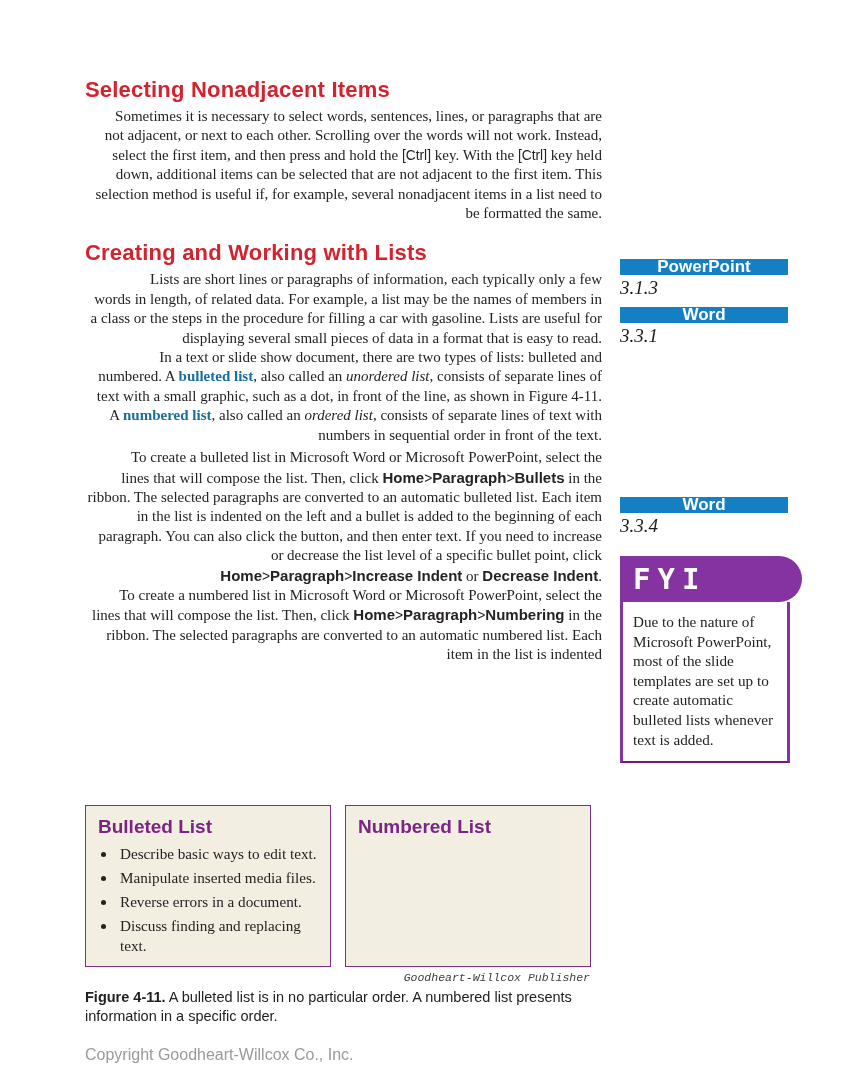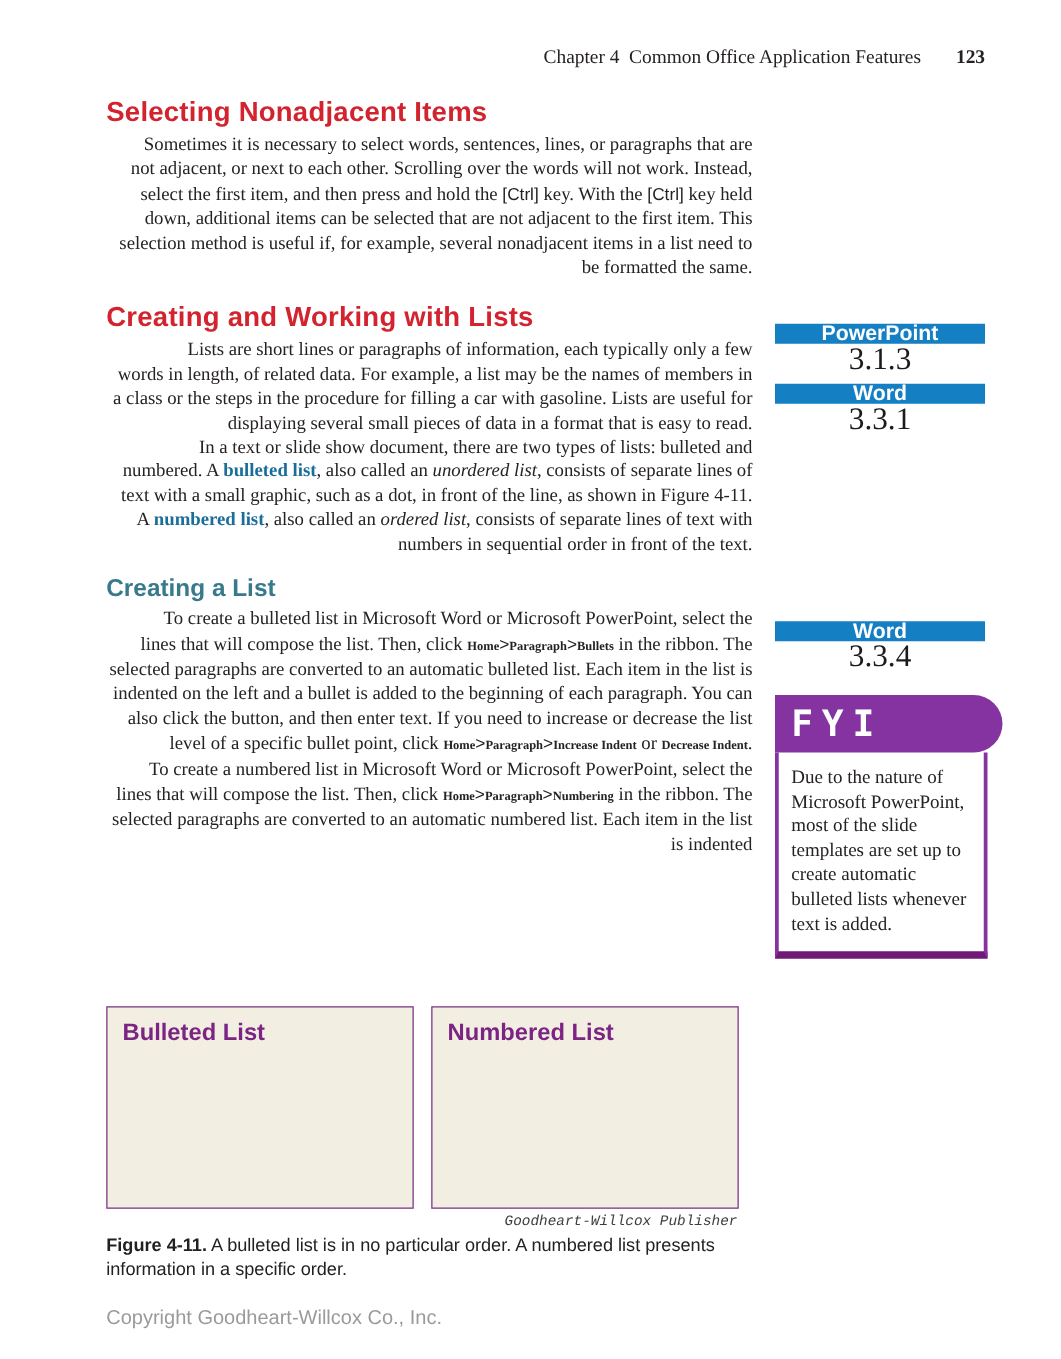--- a/index.html
+++ b/index.html
@@ -28,49 +28,49 @@
     font-size:19.5px; line-height:24px; color:#38798b; margin-top:13px;
   }
   .body-par {
     font-size:15px; line-height:19.4px; text-indent:28px; color:#262223;
     text-align:right;
   }
   .body-par.after-head { margin-top:4px; }
   .body-par.after-subhead { margin-top:3px; }
   .seg-term { font-weight:bold; color:#1a6d99; }
   .seg-italic { font-style:italic; }
-  .seg-menu { font-family:Liberation Serif, serif; font-weight:bold; font-size:10px; }
+  .seg-menu { font-family:Liberation Sans, sans-serif; font-weight:bold; font-size:15px; }
   .seg-sep { font-family:"Liberation Sans", sans-serif; font-size:13.8px; }
   .seg-key { font-family:"Liberation Sans", sans-serif; font-size:13.8px; }
 
   
   .badge { position:absolute; left:620px; width:168px; }
   .badge-bar {
     background:#157fc4; color:#ffffff; text-align:center;
     font-family:"Liberation Sans", sans-serif; font-weight:bold;
     font-size:17px; line-height:16px; height:16px;
   }
   .badge-code {
-    text-align:center; font-size:25px; line-height:23px; margin-top:1px; color:#1d1a1b;
+    font-size:19px; line-height:23px; margin-top:1px; color:#1d1a1b;font-style:italic;
   }
   .badge.b1 { top:259px; }
   .badge.b2 { top:307px; }
   .badge.b3 { top:497px; }
 
   
   .fyi-head {
     position:absolute; left:620px; top:556px; width:182px; height:46px;
     background:#8433a1; border-radius:0 23px 23px 0;
     color:#ffffff; font-family:"DejaVu Sans Mono", monospace; font-weight:bold;
     font-size:29px; line-height:46px; letter-spacing:7px; padding-left:13px;
   }
   .fyi-body {
     position:absolute; left:620px; top:602px; width:170px;
     border-left:3px solid #8433a1; border-right:3px solid #8433a1;
-    border-bottom:6px solid #701a75;
+    border-bottom:2px solid #701a75;
     padding:10px 7px 12px 10px;
     font-size:15.2px; line-height:19.6px; color:#262223;
   }
 
   
   .fig-box {
     position:absolute; top:805px; width:246px; height:162px;
     background:#f3eee2; border:1.5px solid #7c3087; padding:9px 10px 8px 12px;
   }
   .fig-box.left { left:85px; }
@@ -99,31 +99,29 @@
   .copyright {
     position:absolute; left:85px; top:1046px;
     font-family:"Liberation Sans", sans-serif; font-size:16px; color:#9b9a9a;
   }
 </style>
 </head>
 <body>
 
 <div class="page">
 
-  <div class="running-head"><span>Chapter 4  Common Office Application Features</span><span class="pageno">123</span></div>
 
   <div class="main-col">
     <div class="h-red">Selecting Nonadjacent Items</div>
     <p class="body-par after-head"><span>Sometimes it is necessary to select words, sentences, lines, or paragraphs that are not adjacent, or next to each other. Scrolling over the words will not work. Instead, select the first item, and then press and hold the </span><span class="seg-key">[Ctrl]</span><span> key. With the </span><span class="seg-key">[Ctrl]</span><span> key held down, additional items can be selected that are not adjacent to the first item. This selection method is useful if, for example, several nonadjacent items in a list need to be formatted the same.</span></p>
 
     <div class="h-red second">Creating and Working with Lists</div>
     <p class="body-par after-head"><span>Lists are short lines or paragraphs of information, each typically only a few words in length, of related data. For example, a list may be the names of members in a class or the steps in the procedure for filling a car with gasoline. Lists are useful for displaying several small pieces of data in a format that is easy to read.</span></p>
     <p class="body-par"><span>In a text or slide show document, there are two types of lists: bulleted and numbered. A </span><span class="seg-term">bulleted list</span><span>, also called an </span><span class="seg-italic">unordered list</span><span>, consists of separate lines of text with a small graphic, such as a dot, in front of the line, as shown in Figure 4-11. A </span><span class="seg-term">numbered list</span><span>, also called an </span><span class="seg-italic">ordered list</span><span>, consists of separate lines of text with numbers in sequential order in front of the text.</span></p>
 
-    <div class="h-teal">Creating a List</div>
     <p class="body-par after-subhead"><span>To create a bulleted list in Microsoft Word or Microsoft PowerPoint, select the lines that will compose the list. Then, click </span><span class="seg-menu">Home</span><span class="seg-sep">&gt;</span><span class="seg-menu">Paragraph</span><span class="seg-sep">&gt;</span><span class="seg-menu">Bullets</span><span> in the ribbon. The selected paragraphs are converted to an automatic bulleted list. Each item in the list is indented on the left and a bullet is added to the beginning of each paragraph. You can also click the button, and then enter text. If you need to increase or decrease the list level of a specific bullet point, click </span><span class="seg-menu">Home</span><span class="seg-sep">&gt;</span><span class="seg-menu">Paragraph</span><span class="seg-sep">&gt;</span><span class="seg-menu">Increase Indent</span><span> or </span><span class="seg-menu">Decrease Indent</span><span>.</span></p>
     <p class="body-par"><span>To create a numbered list in Microsoft Word or Microsoft PowerPoint, select the lines that will compose the list. Then, click </span><span class="seg-menu">Home</span><span class="seg-sep">&gt;</span><span class="seg-menu">Paragraph</span><span class="seg-sep">&gt;</span><span class="seg-menu">Numbering</span><span> in the ribbon. The selected paragraphs are converted to an automatic numbered list. Each item in the list is indented</span></p>
   </div>
 
   <div class="badge b1">
     <div class="badge-bar">PowerPoint</div>
     <div class="badge-code">3.1.3</div>
   </div>
   <div class="badge b2">
     <div class="badge-bar">Word</div>
@@ -132,20 +130,26 @@
   <div class="badge b3">
     <div class="badge-bar">Word</div>
     <div class="badge-code">3.3.4</div>
   </div>
 
   <div class="fyi-head">FYI</div>
   <div class="fyi-body">Due to the nature of Microsoft PowerPoint, most of the slide templates are set up to create automatic bulleted lists whenever text is added.</div>
 
   <div class="fig-box left">
     <div class="fig-box-title">Bulleted List</div>
+    <ul class="fig-list">
+        <li>Describe basic ways to edit text.</li>
+        <li>Manipulate inserted media files.</li>
+        <li>Reverse errors in a document.</li>
+        <li>Discuss finding and replacing text.</li>
+      </ul>
   </div>
   <div class="fig-box right">
     <div class="fig-box-title">Numbered List</div>
   </div>
 
   <div class="credit">Goodheart-Willcox Publisher</div>
   <div class="caption"><span class="cap-label">Figure 4-11.</span><span> A bulleted list is in no particular order. A numbered list presents information in a specific order.</span></div>
 
   <div class="copyright">Copyright Goodheart-Willcox Co., Inc.</div>
 

